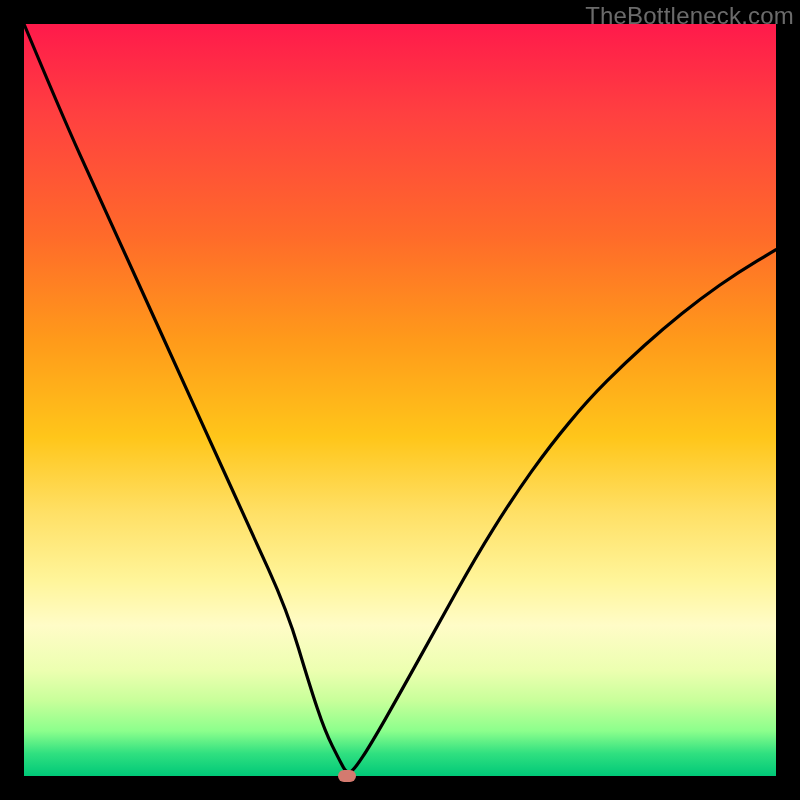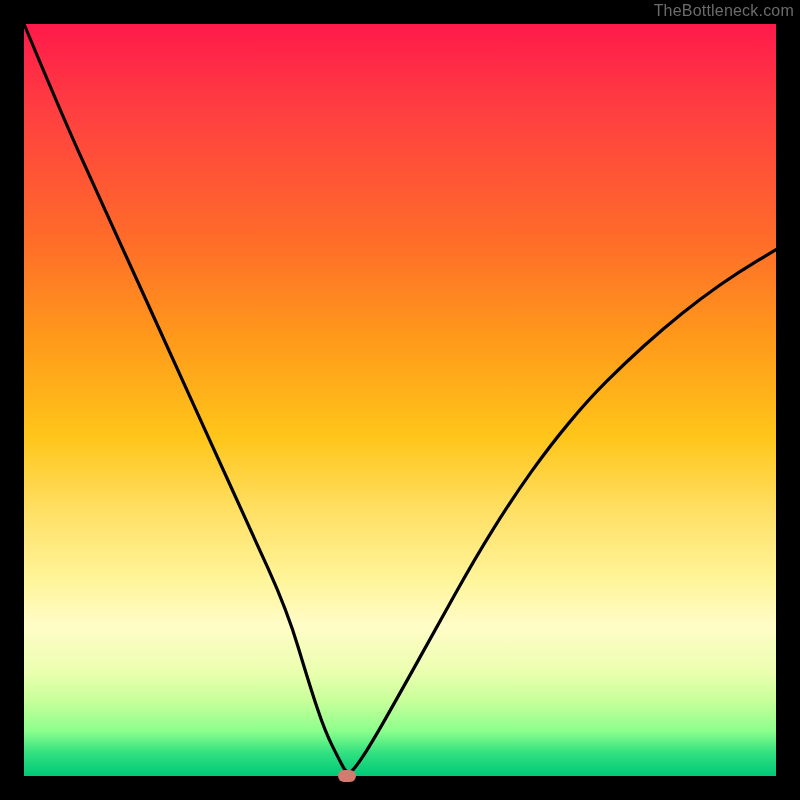--- a/index.html
+++ b/index.html
@@ -46,21 +46,21 @@
     top: 0;
     width: 752px;
     height: 752px;
     overflow: visible;
   }
   .watermark {
     position: absolute;
     top: 2px;
     right: 6px;
     color: #6b6b6b;
-    font-size: 16px;
+    font-size: 24px;
     font-weight: 500;
     letter-spacing: 0.2px;
   }
   .minimum-dot {
     position: absolute;
     width: 18px;
     height: 12px;
     border-radius: 6px;
     background: #d47a6f;
     transform: translate(-50%, -50%);

